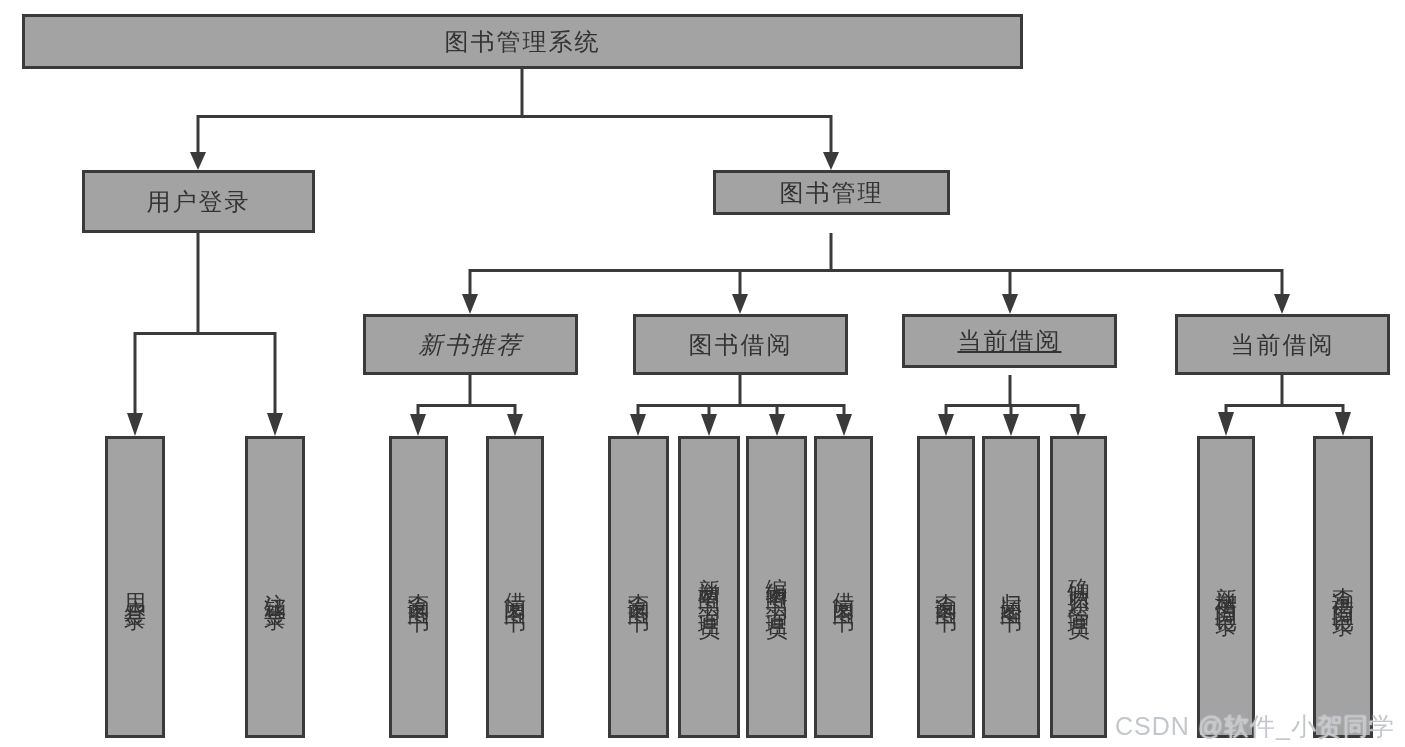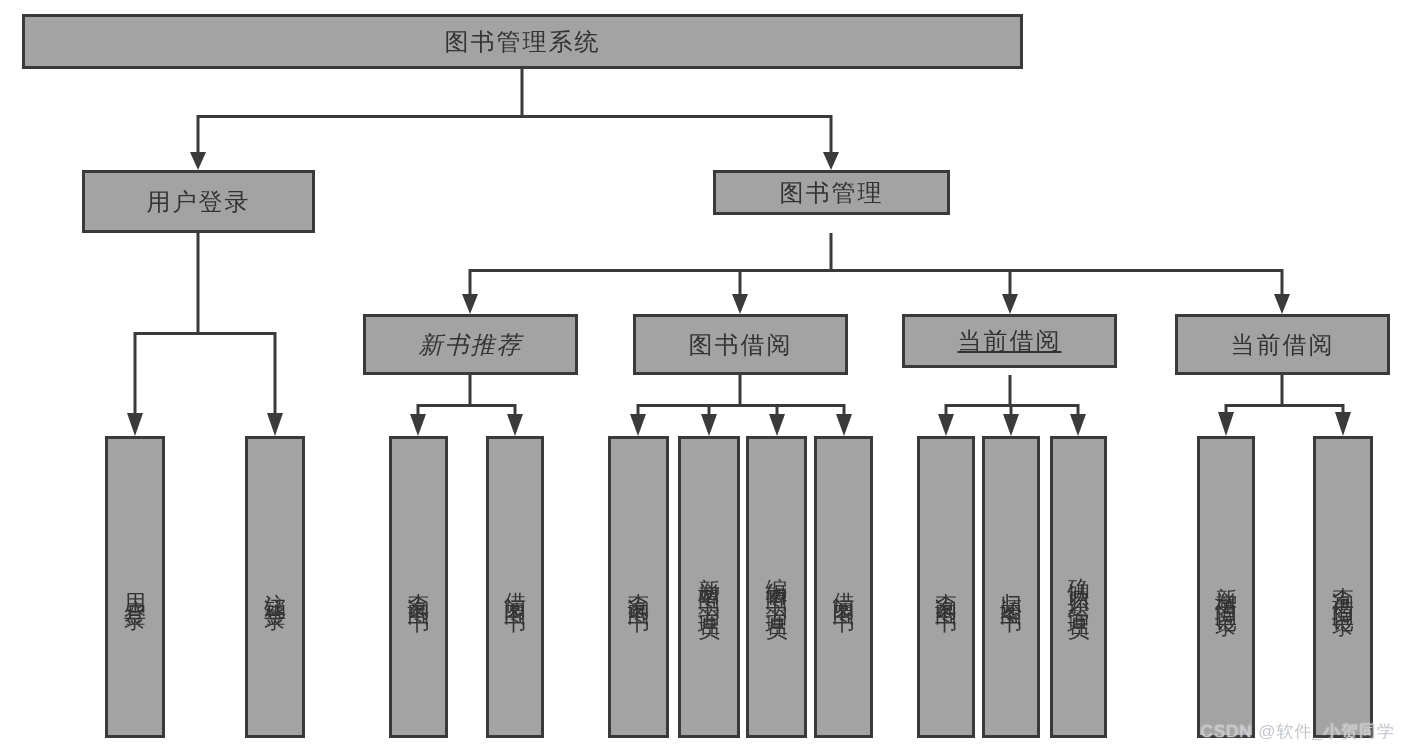--- a/index.html
+++ b/index.html
@@ -45,21 +45,21 @@
     letter-spacing: 6px;
     line-height: 1.0;
     white-space: normal;
   }
 
   .watermark {
     position: absolute;
     right: 10px;
     bottom: 4px;
     z-index: 2;
-    font-size: 17px;
+    font-size: 25px;
     color: #c3c7cb;
     letter-spacing: 1px;
     text-shadow: 0 0 2px #ffffff;
     white-space: nowrap;
   }
 
   
   .n-root   { left: 22px;   top: 14px;  width: 1001px; height: 55px; }
   .n-login  { left: 82px;   top: 170px; width: 233px;  height: 63px; }
   .n-mgmt   { left: 713px;  top: 170px; width: 237px;  height: 45px; }

